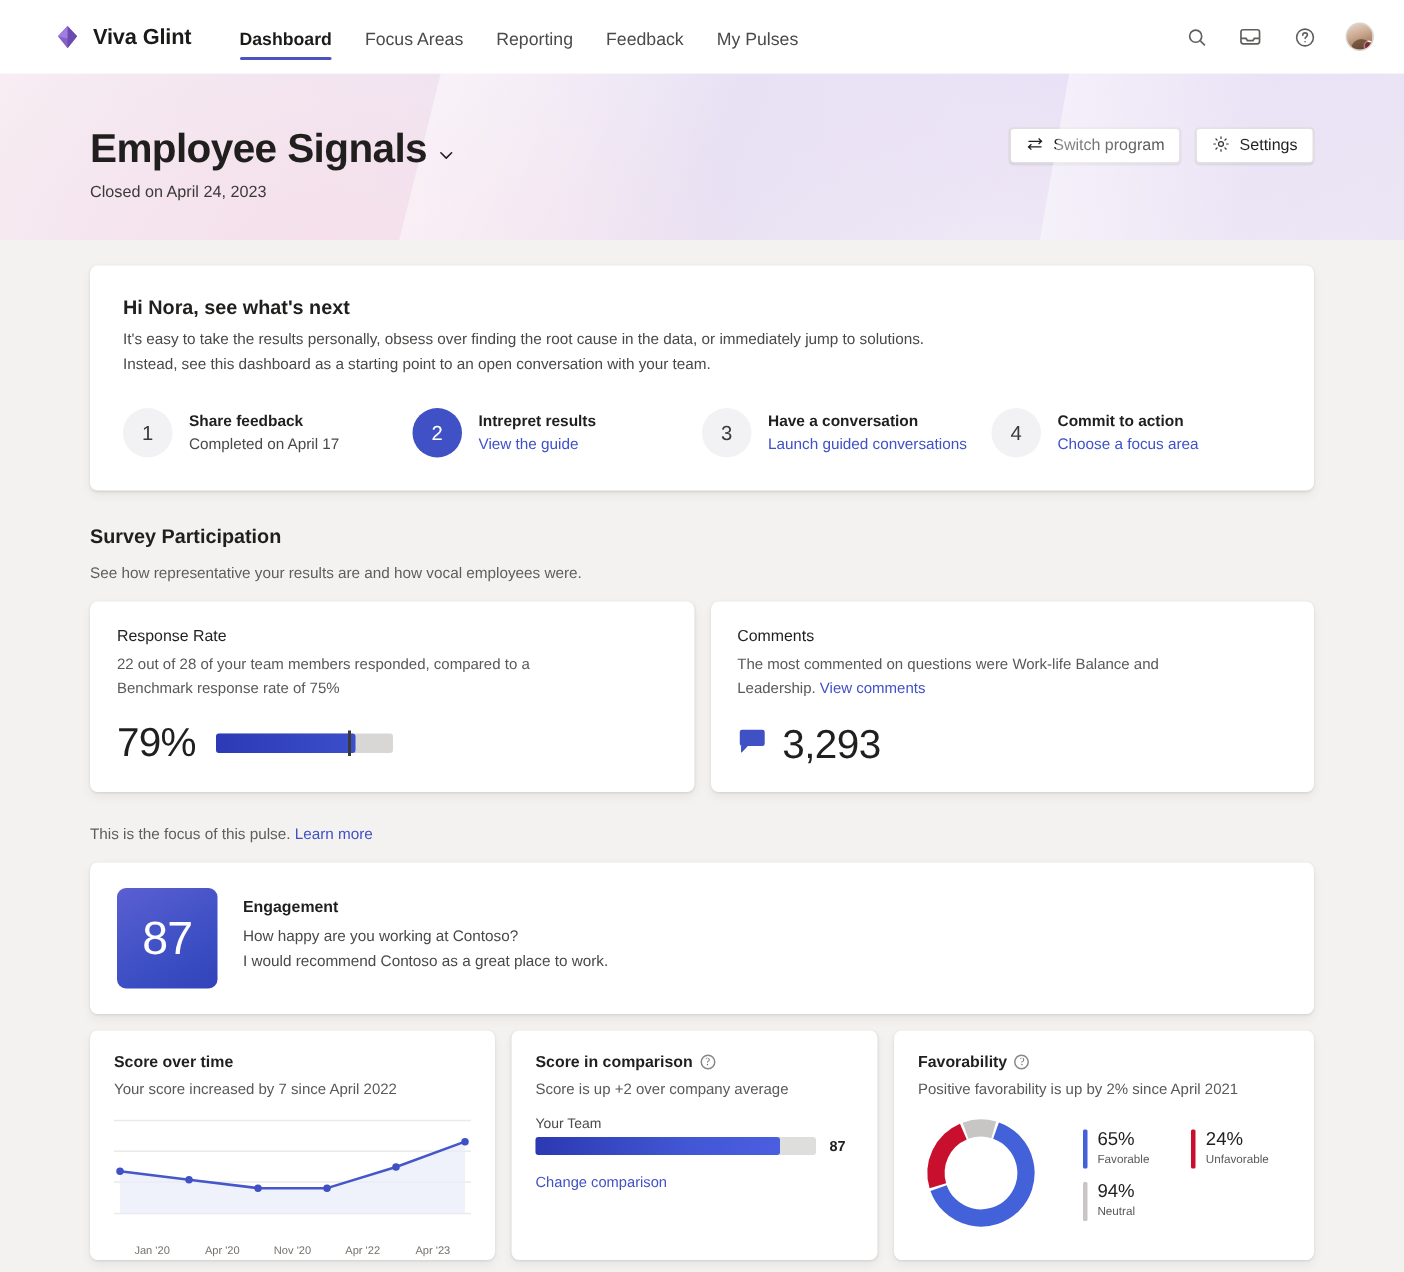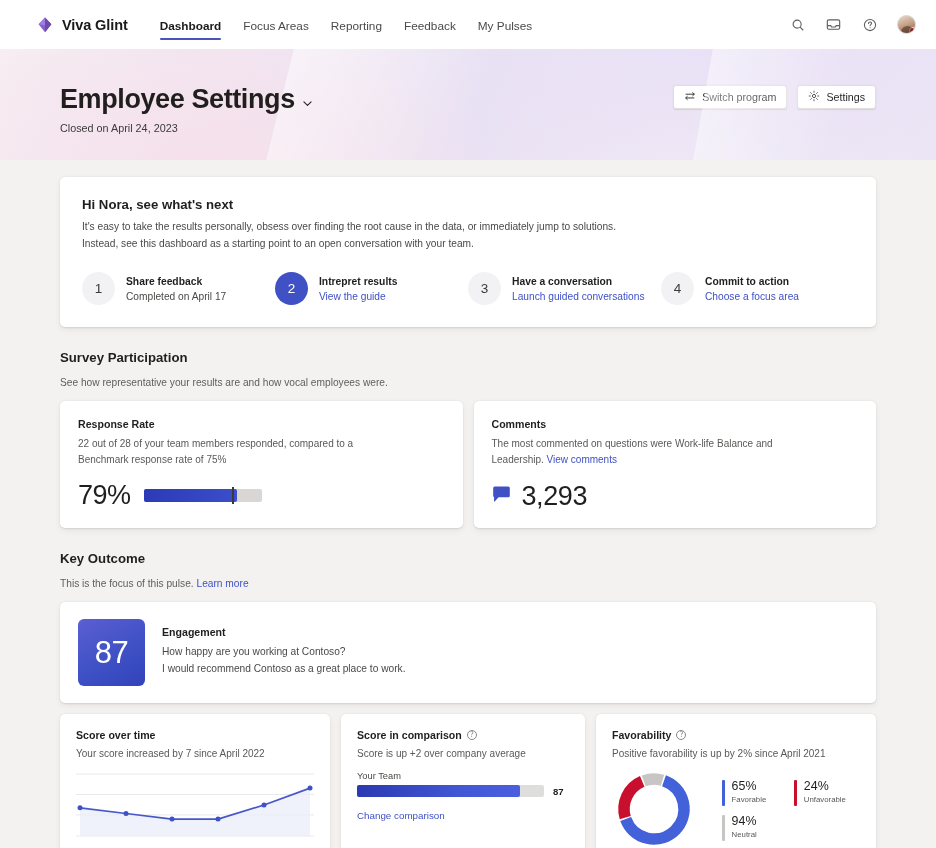--- a/index.html
+++ b/index.html
@@ -133,21 +133,21 @@
 
   
   .sec-head { margin-top: 23px; }
   .sec-title { font-size: 13.2px; font-weight: bold; color: #201f1e; }
   .sec-sub { font-size: 10.2px; color: #605e5c; margin-top: 12px; }
   .sec-sub a { color: #3f51c5; text-decoration: none; cursor: pointer; }
 
   
   .part-row { display: flex; gap: 11px; margin-top: 13px; }
   .part-card { flex: 1; padding: 17px 18px 18px; min-height: 121px; }
-  .pc-title { font-size: 10.6px; font-weight: bold; color: #201f1e; }
+  .pc-title { font-size: 10.6px; font-weight: normal; color: #201f1e; }
   .pc-desc { font-size: 10px; color: #5a5957; line-height: 1.62; margin-top: 6px; }
   .pc-desc a { color: #3f51c5; text-decoration: none; cursor: pointer; }
 
   .rr-row { display: flex; align-items: center; gap: 13px; margin-top: 14px; }
   .rr-pct { font-size: 27px; color: #201f1e; letter-spacing: -0.5px; line-height: 1; }
   .rr-bar {
     position: relative; height: 13px; width: 118px; border-radius: 2px;
     background: #d8d7d5; overflow: visible;
   }
   .rr-fill { position: absolute; left:0; top:0; bottom:0; border-radius: 2px;
@@ -260,21 +260,21 @@
       </span>
       <span class="avatar">
         <span class="avatar-badge"></span>
       </span>
     </div>
   </div>
 
   <div class="hero">
     <div class="hero-inner">
       <div class="hero-title-row">
-        <div class="hero-title">Employee Settings</div>
+        <div class="hero-title">Employee Signals</div>
         <span class="chev">
           <svg width="13" height="13" viewBox="0 0 16 16" fill="none" stroke="#201f1e" stroke-width="1.3">
             <path d="M3.6 6 L8 10.4 L12.4 6" stroke-linecap="round" stroke-linejoin="round"></path>
           </svg>
         </span>
       </div>
       <div class="hero-sub">Closed on April 24, 2023</div>
 
       <div class="hero-actions">
         <div class="hbtn">
@@ -381,21 +381,20 @@
               <path d="M1.2 2.2a1.6 1.6 0 0 1 1.6-1.6h14.4a1.6 1.6 0 0 1 1.6 1.6v8.2a1.6 1.6 0 0 1-1.6 1.6H6.9l-4.1 4.4a.4.4 0 0 1-.7-.3V12H2.8a1.6 1.6 0 0 1-1.6-1.6z" fill="#3f51c5"></path>
             </svg>
           </span>
           <div class="cm-count">3,293</div>
         </div>
       </div>
 
     </div>
 
     <div class="sec-head">
-      <div class="sec-title">Key Outcome</div>
       <div class="sec-sub">
         <span>This is the focus of this pulse.</span>
         <a>Learn more</a>
       </div>
     </div>
 
     <div class="card ko-card">
       <div class="ko-score">87</div>
       <div class="ko-text">
         <div class="ko-name">Engagement</div>

